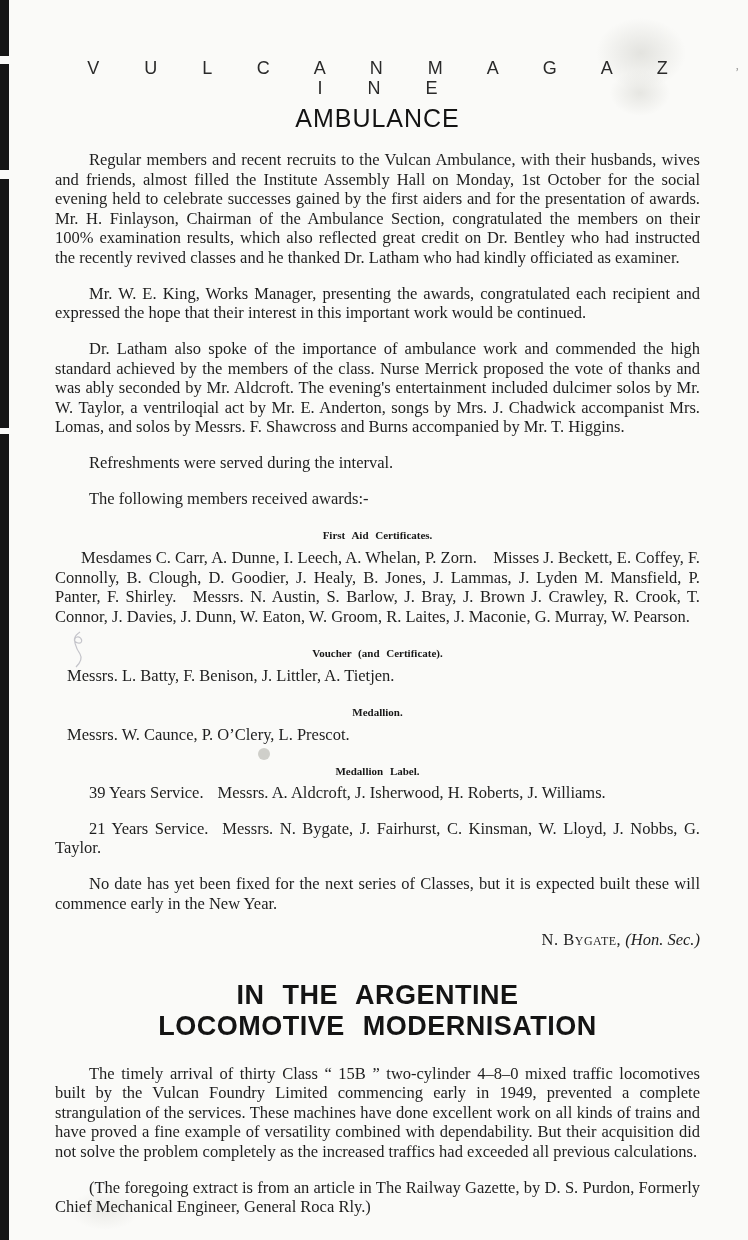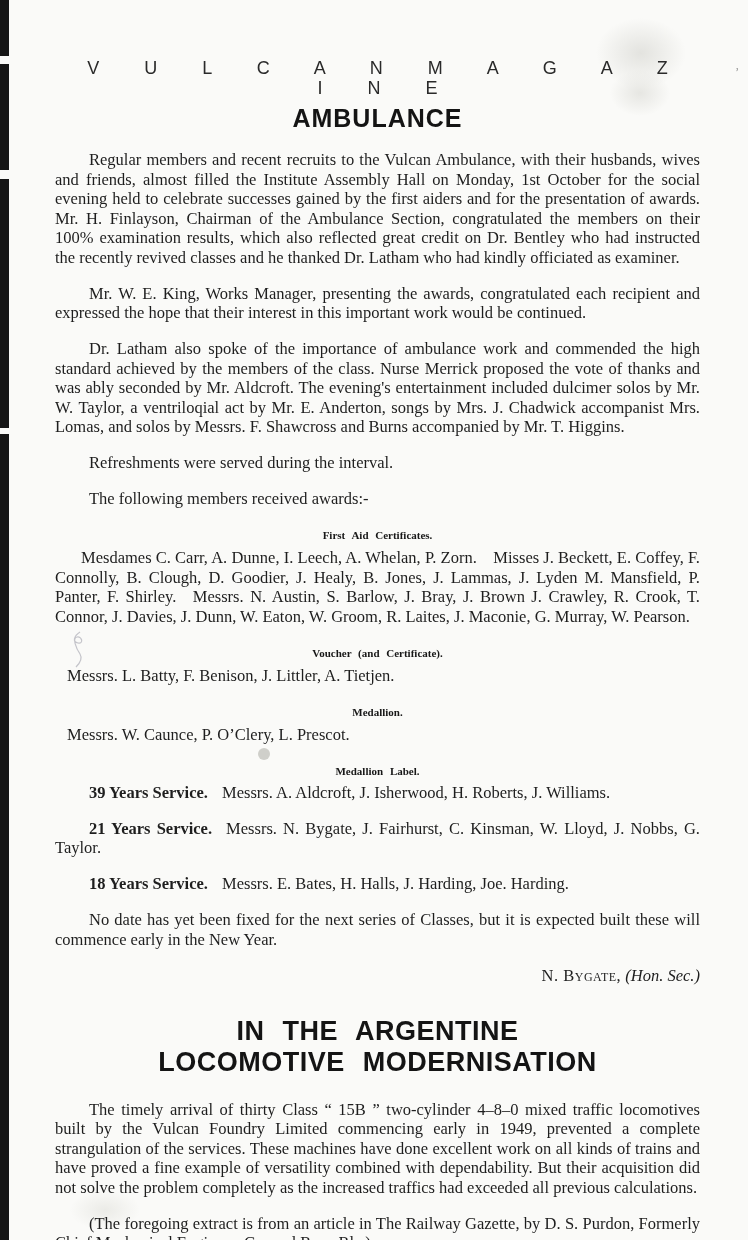--- a/index.html
+++ b/index.html
@@ -35,21 +35,21 @@
     text-align:center;
     font-family:"Liberation Sans", sans-serif;
     font-size:18px; letter-spacing:12px; word-spacing:16px;
     color:#2a2a2a;
     height:20px; line-height:20px;
     padding-left:12px;
   }
   .article-title {
     text-align:center;
     font-family:"Liberation Sans", sans-serif;
-    font-weight:bold;
+    font-weight:normal;
     font-size:25px; letter-spacing:1px;
     color:#141414;
     margin-top:26px; height:28px; line-height:28px;
   }
   .body-text {
     font-size:16.5px; line-height:19.5px;
     text-align:justify;
   }
   .para { text-indent:34px; margin-top:3px; }
   .para-first { margin-top:18px; }
@@ -57,21 +57,21 @@
   .indent-md { text-indent:26px; }
   .sub-heading {
     text-align:center;
     font-weight:bold;
     font-size:11px; line-height:20px;
     word-spacing:4px;
     margin-top:8px;
     color:#171717;
   }
   .service-row { margin-top:2px; }
-  .service-label { font-weight:bold; margin-right:14px; }
+  .service-label { font-weight:normal; margin-right:14px; }
   .signature { text-align:right; margin-top:14px; line-height:20px; font-size:16.5px; }
   .smallcaps { font-variant:small-caps; letter-spacing:0.5px; }
   .sig-role { font-style:italic; }
   .loco-title {
     text-align:center;
     font-family:"Liberation Sans", sans-serif;
     font-weight:bold;
     font-size:27px; letter-spacing:0.5px; word-spacing:10px;
     line-height:31px;
     color:#141414;
@@ -122,23 +122,20 @@
       <p class="para indent-sm">Messrs. W. Caunce, P. O’Clery, L. Prescot.</p>
 
       <div class="sub-heading">Medallion Label.</div>
 
       <p class="para service-row">
         <span class="service-label">39 Years Service.</span><span>Messrs. A. Aldcroft, J. Isherwood, H. Roberts, J. Williams.</span>
       </p>
       <p class="para service-row">
         <span class="service-label">21 Years Service.</span><span>Messrs. N. Bygate, J. Fairhurst, C. Kinsman, W. Lloyd, J. Nobbs, G. Taylor.</span>
       </p>
-      <p class="para service-row">
-        <span class="service-label">18 Years Service.</span><span>Messrs. E. Bates, H. Halls, J. Harding, Joe. Harding.</span>
-      </p>
 
       <p class="para">No date has yet been fixed for the next series of Classes, but it is expected built these will commence early in the New Year.</p>
 
       <div class="signature">
         <span class="smallcaps">N. Bygate,</span>
         <span class="sig-role">(Hon. Sec.)</span>
       </div>
     </div>
 
     <div class="loco-title">

